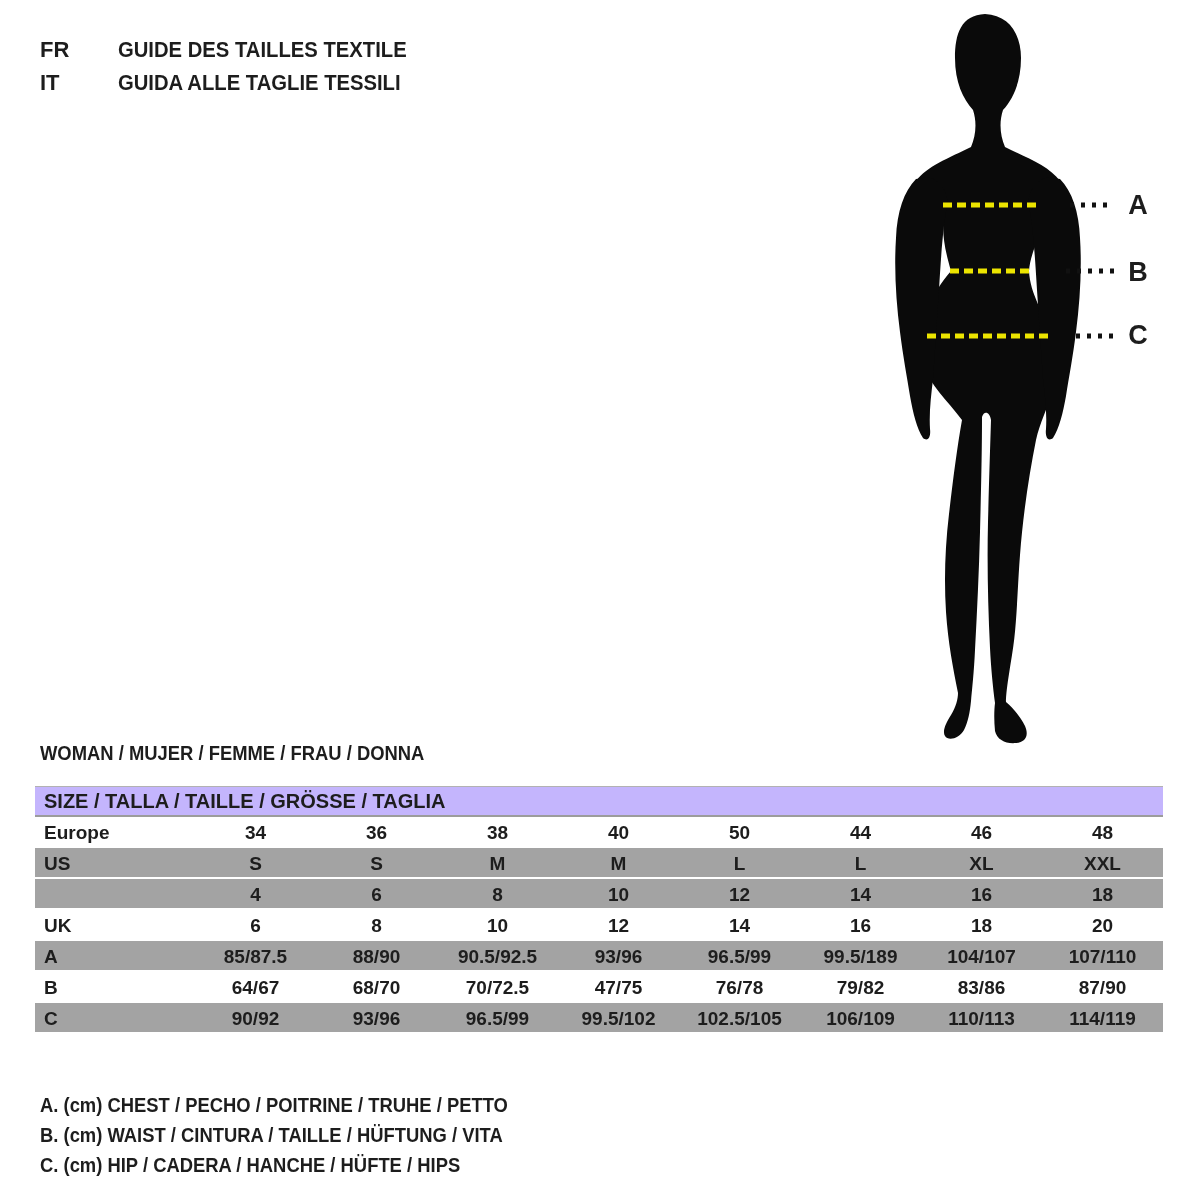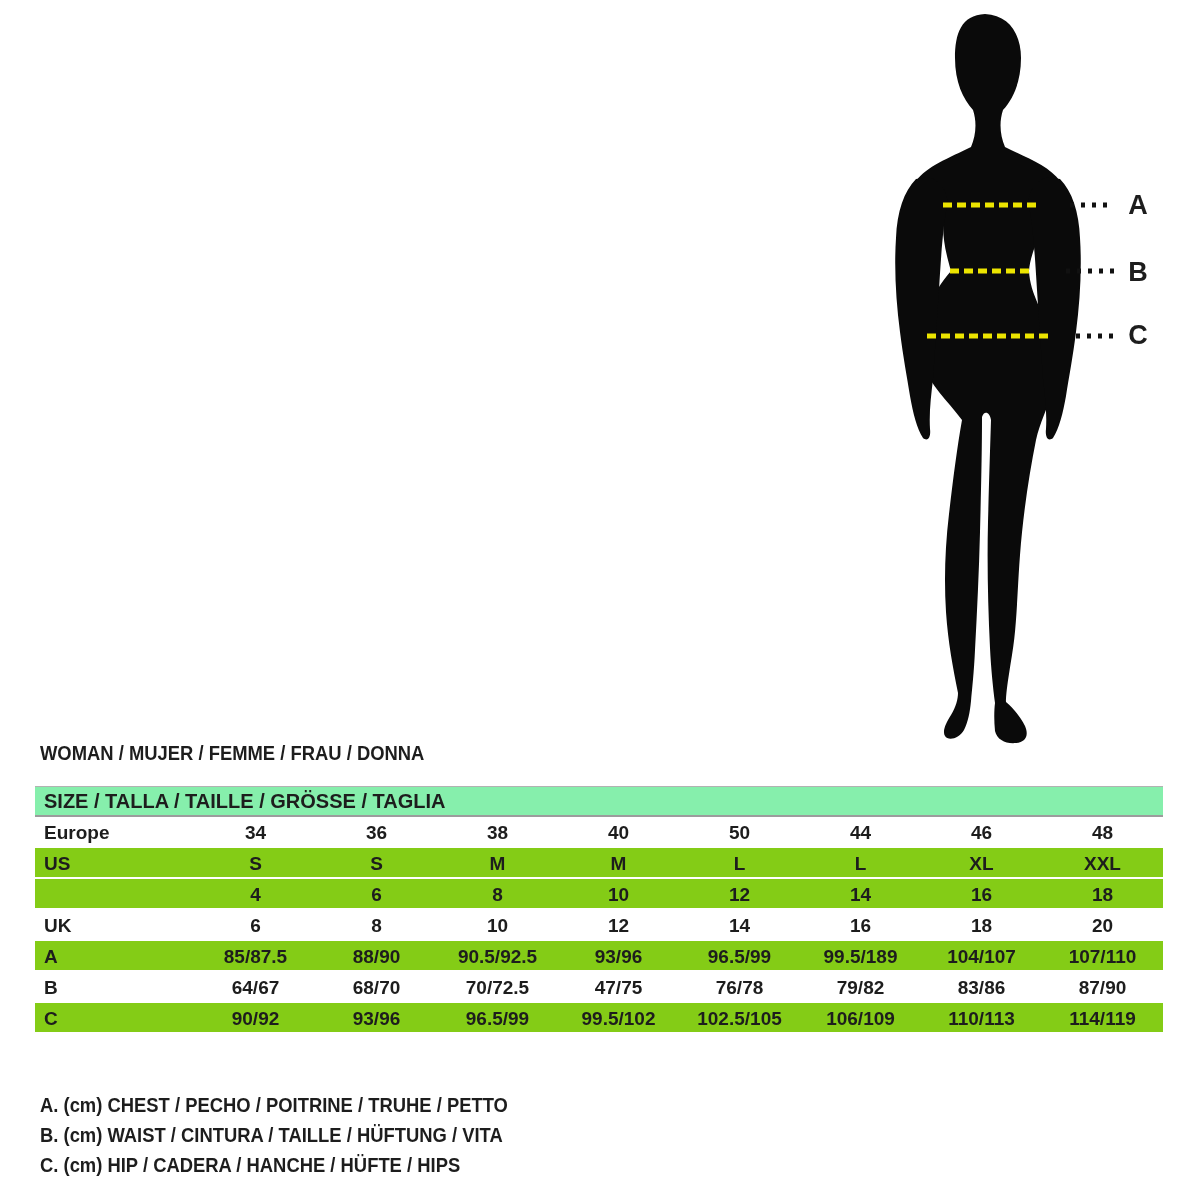--- a/index.html
+++ b/index.html
@@ -22,37 +22,45 @@
   #fig-label-a{left:1118px;top:190px;}
   #fig-label-b{left:1118px;top:257px;}
   #fig-label-c{left:1118px;top:320px;}
 
   
   .section-title{left:40px;top:742px;font-size:20px;font-weight:bold;}
 
   
   .size-table{left:35px;top:786px;width:1128px;}
   .thead{
-    height:28px;line-height:28px;background:#86efac;
+    height:28px;line-height:28px;background:#c4b5fd;
     border-top:1px solid #b2b2b2;border-bottom:2px solid #9c9c9c;
     padding-left:9px;font-size:20px;font-weight:bold;
   }
   .trow{display:flex;height:31px;line-height:31px;font-size:19px;font-weight:bold;}
-  .trow.shade{background:#84cc16;box-shadow:inset 0 -2px 0 #ffffff;}
+  .trow.shade{background:#a3a3a3;box-shadow:inset 0 -2px 0 #ffffff;}
   .tlabel{width:160px;flex:0 0 160px;padding-left:9px;box-sizing:border-box;text-align:left;}
   .tcell{flex:1;text-align:center;}
 
   
   .legend{left:40px;top:1090px;}
   .legend-line{height:30px;line-height:30px;font-size:20px;font-weight:bold;}
 </style>
 </head>
 <body>
 
 <div class="abs lang-block">
+  <div class="lang-row">
+    <span class="lang-code">FR</span>
+    <span class="cond">GUIDE DES TAILLES TEXTILE</span>
+  </div>
+  <div class="lang-row">
+    <span class="lang-code">IT</span>
+    <span class="cond">GUIDA ALLE TAGLIE TESSILI</span>
+  </div>
 </div>
 
 <svg id="figure-svg" class="abs" width="1200" height="750" viewBox="0 0 1200 750">
 
   <path d="M 985 14
            C 1009 15 1021 34 1021 58
            C 1021 82 1013 99 1003 110
            C 999 122 1000 135 1005 147
            C 1027 158 1049 166 1060 181
            C 1052 196 1048 206 1044 220

